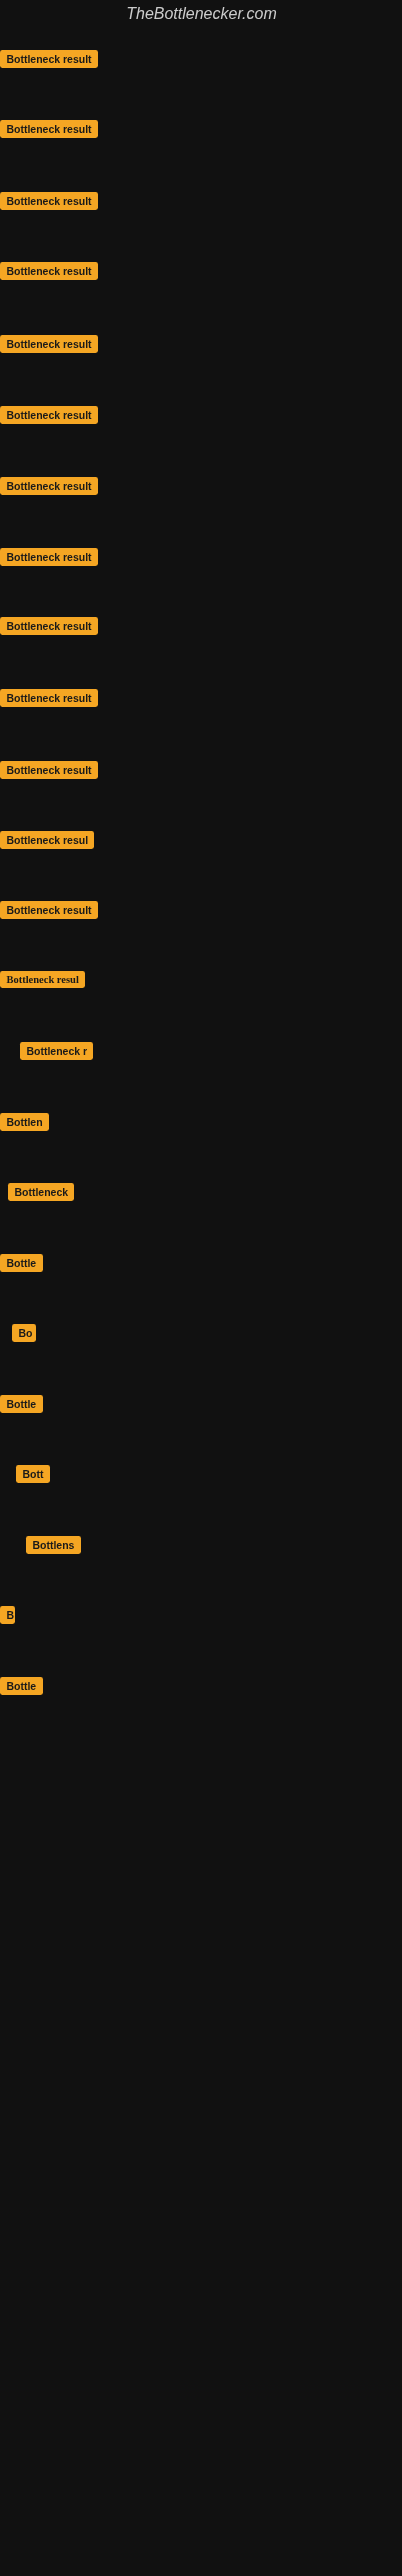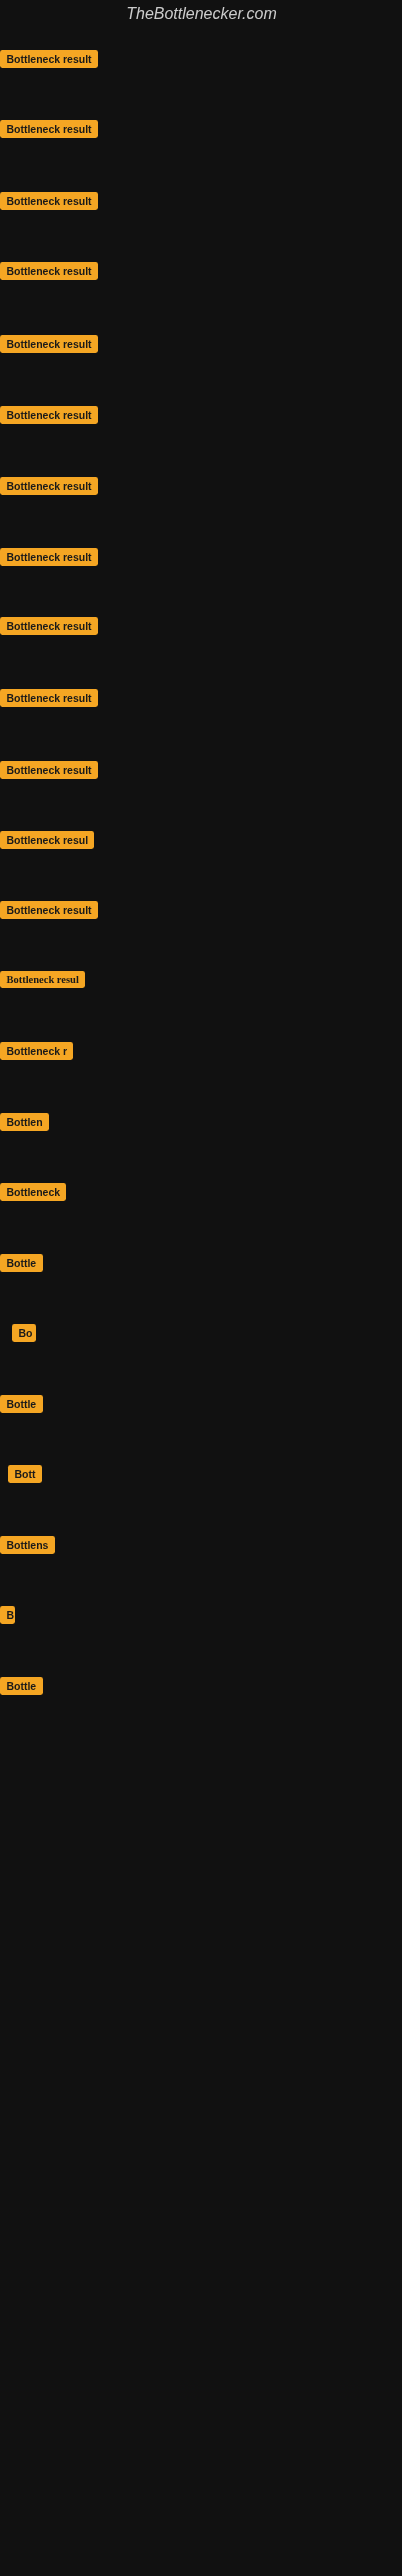--- a/index.html
+++ b/index.html
@@ -51,24 +51,24 @@
     <div style="position: absolute; top: 307px; left: 0px;"><span class="bottleneck-badge" style="max-width: 128px;">Bottleneck result</span></div>
     <div style="position: absolute; top: 378px; left: 0px;"><span class="bottleneck-badge" style="max-width: 125px;">Bottleneck result</span></div>
     <div style="position: absolute; top: 449px; left: 0px;"><span class="bottleneck-badge" style="max-width: 124px;">Bottleneck result</span></div>
     <div style="position: absolute; top: 520px; left: 0px;"><span class="bottleneck-badge" style="max-width: 127px;">Bottleneck result</span></div>
     <div style="position: absolute; top: 589px; left: 0px;"><span class="bottleneck-badge" style="max-width: 125px;">Bottleneck result</span></div>
     <div style="position: absolute; top: 661px; left: 0px;"><span class="bottleneck-badge" style="max-width: 125px;">Bottleneck result</span></div>
     <div style="position: absolute; top: 733px; left: 0px;"><span class="bottleneck-badge" style="max-width: 122px;">Bottleneck result</span></div>
     <div style="position: absolute; top: 803px; left: 0px;"><span class="bottleneck-badge" style="max-width: 105px;">Bottleneck resul</span></div>
     <div style="position: absolute; top: 873px; left: 0px;"><span class="bottleneck-badge" style="max-width: 113px;">Bottleneck result</span></div>
     <div style="position: absolute; top: 943px; left: 0px; font-family: Liberation Serif, serif;"><span class="bottleneck-badge" style="max-width: 109px;">Bottleneck resul</span></div>
-    <div style="position: absolute; top: 1014px; left: 0px;"><span class="bottleneck-badge" style="max-width: 85px;">Bottleneck r</span></div>
+    <div style="position: absolute; top: 1014px; left: 0px;"><span class="bottleneck-badge" style="max-width: 85px; margin-left: 20px;">Bottleneck r</span></div>
     <div style="position: absolute; top: 1085px; left: 0px;"><span class="bottleneck-badge" style="max-width: 58px; text-align: right;">Bottlen</span></div>
-    <div style="position: absolute; top: 1155px; left: 0px;"><span class="bottleneck-badge" style="max-width: 71px;">Bottleneck</span></div>
+    <div style="position: absolute; top: 1155px; left: 8px;"><span class="bottleneck-badge" style="max-width: 71px;">Bottleneck</span></div>
     <div style="position: absolute; top: 1226px; left: 0px;"><span class="bottleneck-badge" style="max-width: 50px;">Bottle</span></div>
     <div style="position: absolute; top: 1296px; left: 12px;"><span class="bottleneck-badge" style="max-width: 24px;">Bo</span></div>
     <div style="position: absolute; top: 1367px; left: 0px;"><span class="bottleneck-badge" style="max-width: 50px;">Bottle</span></div>
-    <div style="position: absolute; top: 1437px; left: 8px;"><span class="bottleneck-badge" style="max-width: 39px;">Bott</span></div>
-    <div style="position: absolute; top: 1508px; left: 0px;"><span class="bottleneck-badge" style="max-width: 60px;">Bottlens</span></div>
+    <div style="position: absolute; top: 1437px; left: 16px;"><span class="bottleneck-badge" style="max-width: 39px;">Bott</span></div>
+    <div style="position: absolute; top: 1508px; left: 0px; padding-left: 26px;"><span class="bottleneck-badge" style="max-width: 60px;">Bottlens</span></div>
     <div style="position: absolute; top: 1578px; left: 0px;"><span class="bottleneck-badge" style="max-width: 14.5px;">B</span></div>
     <div style="position: absolute; top: 1649px; left: 0px;"><span class="bottleneck-badge" style="max-width: 50px;">Bottle</span></div>
   </div>
 
 
 </body></html>

